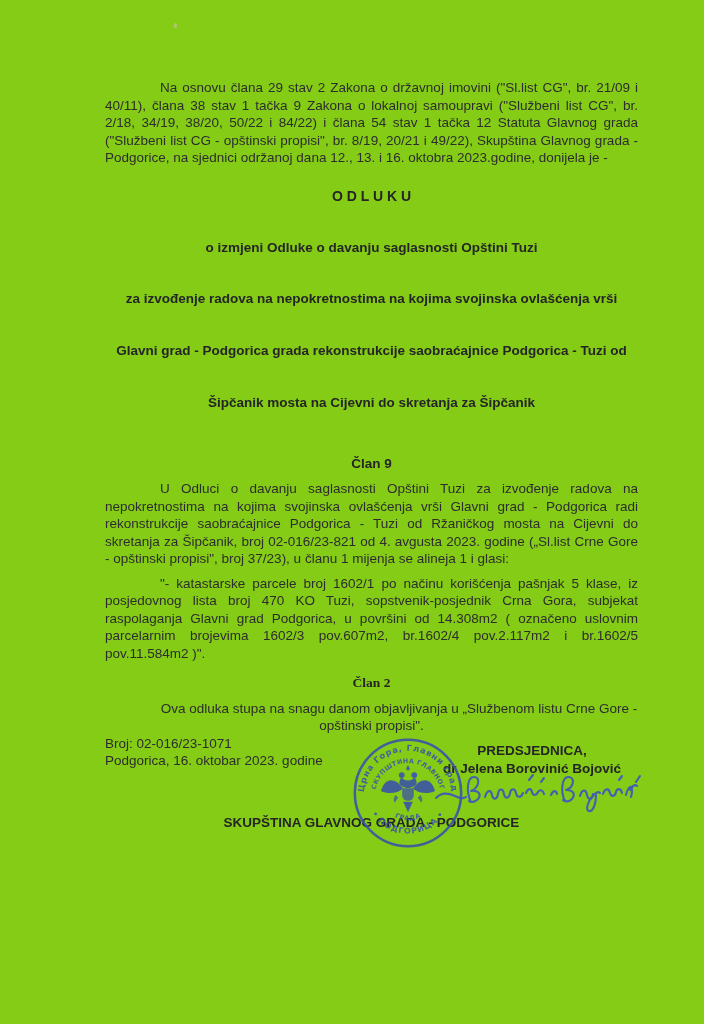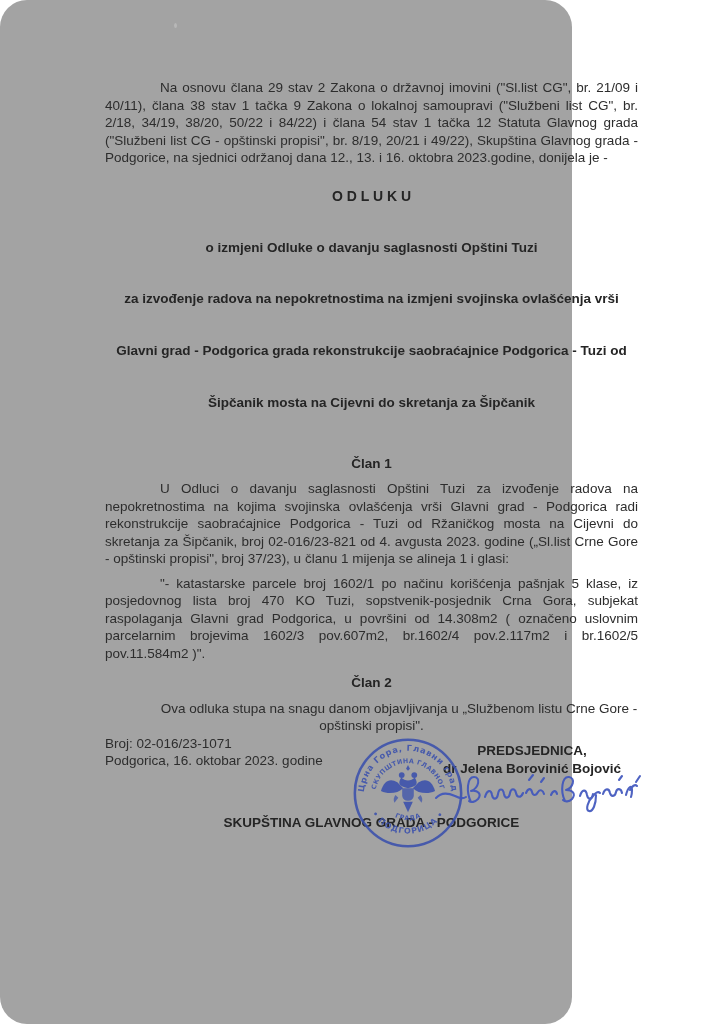--- a/index.html
+++ b/index.html
@@ -4,23 +4,22 @@
 <style>
   html, body { margin: 0; padding: 0; }
   body {
     width: 724px; height: 1024px;
     background: #ffffff;
     font-family: "Liberation Sans", sans-serif;
     overflow: hidden;
   }
   .page {
     position: relative;
-    width: 572px; height: 1024px;
-    background: #a3a3a3;
-    border-radius: 27px;
+    width: 704px; height: 1024px;
+    background: #84cc16;
   }
   .content {
     position: absolute;
     left: 105px; top: 79px; width: 533px;
     font-size: 13.5px; line-height: 17.5px;
     color: #2d2d2d;
   }
   .para {
     text-align: justify;
     text-indent: 55px;
@@ -34,21 +33,21 @@
   }
   .title-heading { font-size: 14px; line-height: 18px; }
   .title-line { font-size: 13.5px; line-height: 16.8px; margin-top: 35px; }
   .clan-heading {
     text-align: center;
     font-weight: bold;
     font-size: 13.5px;
     color: #252525;
   }
   .clan1 { margin-top: 43px; }
-  .clan2 { margin-top: 12px; }
+  .clan2 { margin-top: 12px; font-family: Liberation Serif, serif; }
   .p2 { margin-top: 8px; }
   .p3 { margin-top: 7px; }
   .p4 { margin-top: 8px; text-align: center; }
   .ref-block { }
   .ref-line { margin: 0; }
   .issuer {
     margin-top: 44px;
     text-align: center;
     font-weight: bold;
     color: #252525;
@@ -91,26 +90,26 @@
 
   <div class="speck"></div>
 
   <div class="content">
 
     <p class="para">Na osnovu člana 29 stav 2 Zakona o državnoj imovini ("Sl.list CG", br. 21/09 i 40/11), člana 38 stav 1 tačka 9 Zakona o lokalnoj samoupravi ("Službeni list CG", br. 2/18, 34/19, 38/20, 50/22 i 84/22) i člana 54 stav 1 tačka 12 Statuta Glavnog grada ("Službeni list CG - opštinski propisi", br. 8/19, 20/21 i 49/22), Skupština Glavnog grada - Podgorice, na sjednici održanoj dana 12., 13. i 16. oktobra 2023.godine, donijela je -</p>
 
     <div class="title-block">
       <div class="title-heading">O D L U K U</div>
       <div class="title-line">o izmjeni Odluke o davanju saglasnosti Opštini Tuzi</div>
-      <div class="title-line">za izvođenje radova na nepokretnostima na izmjeni svojinska ovlašćenja vrši</div>
+      <div class="title-line">za izvođenje radova na nepokretnostima na kojima svojinska ovlašćenja vrši</div>
       <div class="title-line">Glavni grad - Podgorica grada rekonstrukcije saobraćajnice Podgorica - Tuzi od</div>
       <div class="title-line">Šipčanik mosta na Cijevni do skretanja za Šipčanik</div>
     </div>
 
-    <div class="clan-heading clan1">Član 1</div>
+    <div class="clan-heading clan1">Član 9</div>
 
     <p class="para p2">U Odluci o davanju saglasnosti Opštini Tuzi za izvođenje radova na nepokretnostima na kojima svojinska ovlašćenja vrši Glavni grad - Podgorica radi rekonstrukcije saobraćajnice Podgorica - Tuzi od Ržaničkog mosta na Cijevni do skretanja za Šipčanik, broj 02-016/23-821 od 4. avgusta 2023. godine („Sl.list Crne Gore - opštinski propisi", broj  37/23), u članu 1 mijenja se alineja 1 i glasi:</p>
 
     <p class="para p3">"- katastarske parcele broj 1602/1 po načinu korišćenja pašnjak 5 klase, iz posjedovnog lista broj 470 KO Tuzi, sopstvenik-posjednik Crna Gora, subjekat raspolaganja Glavni grad Podgorica,  u površini od 14.308m2 ( označeno uslovnim parcelarnim brojevima 1602/3 pov.607m2, br.1602/4 pov.2.117m2 i br.1602/5 pov.11.584m2 )".</p>
 
     <div class="clan-heading clan2">Član 2</div>
 
     <p class="para p4">Ova odluka stupa na snagu danom objavljivanja u „Službenom listu Crne Gore - opštinski propisi".</p>
 
     <div class="ref-block">

